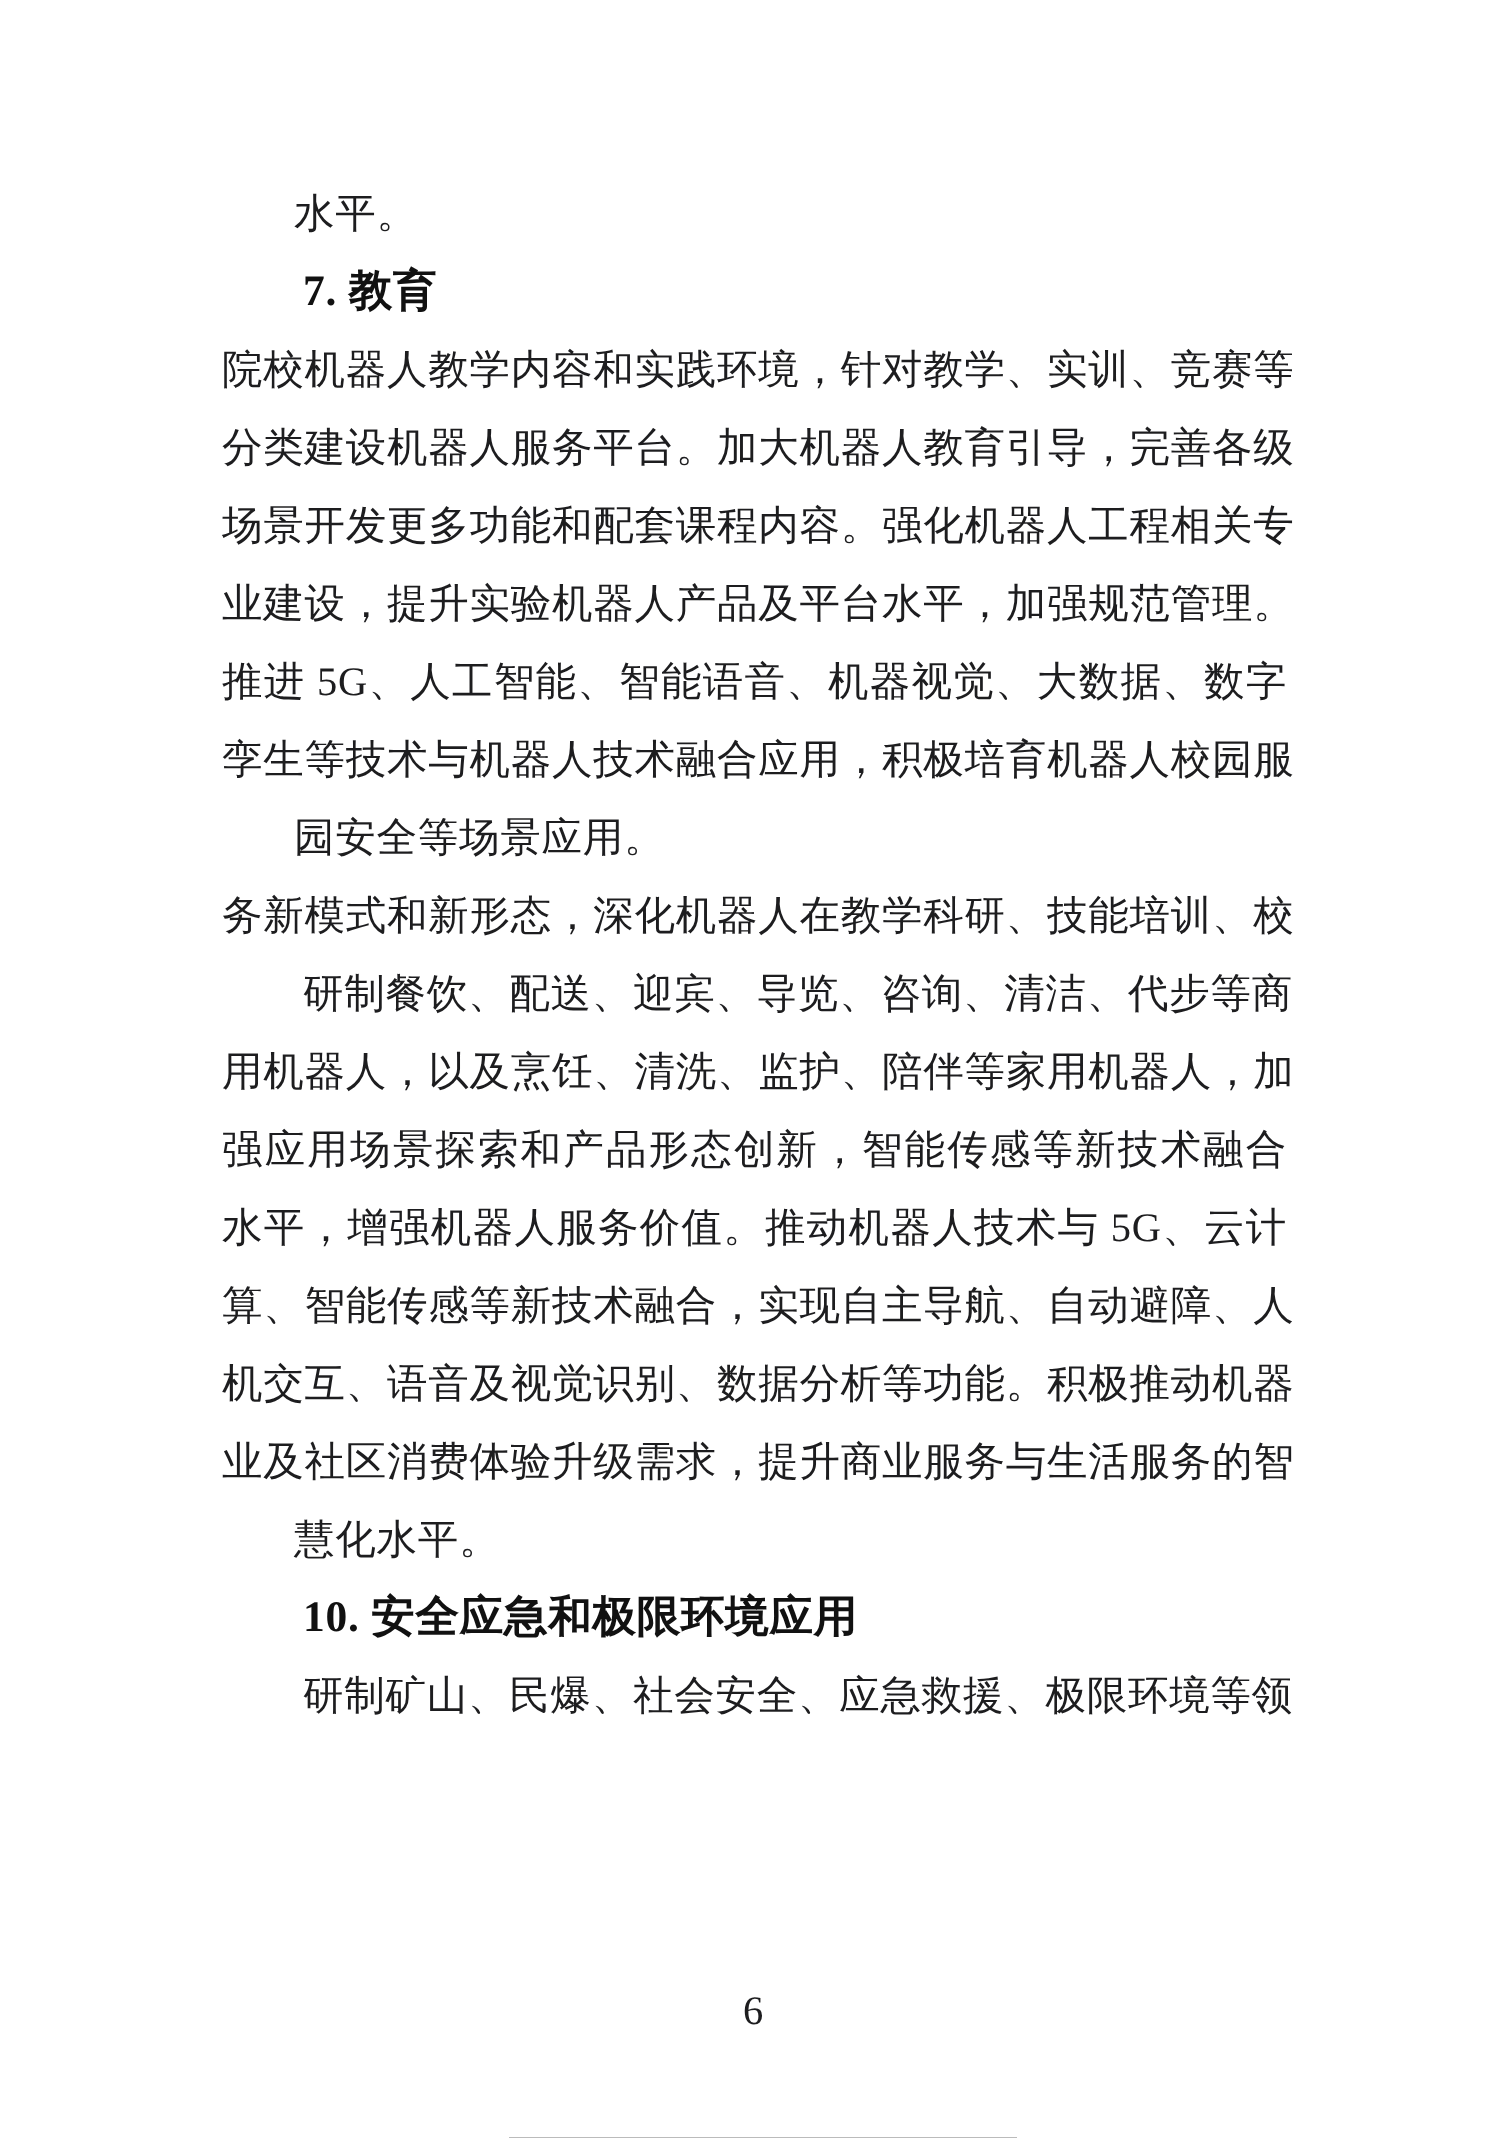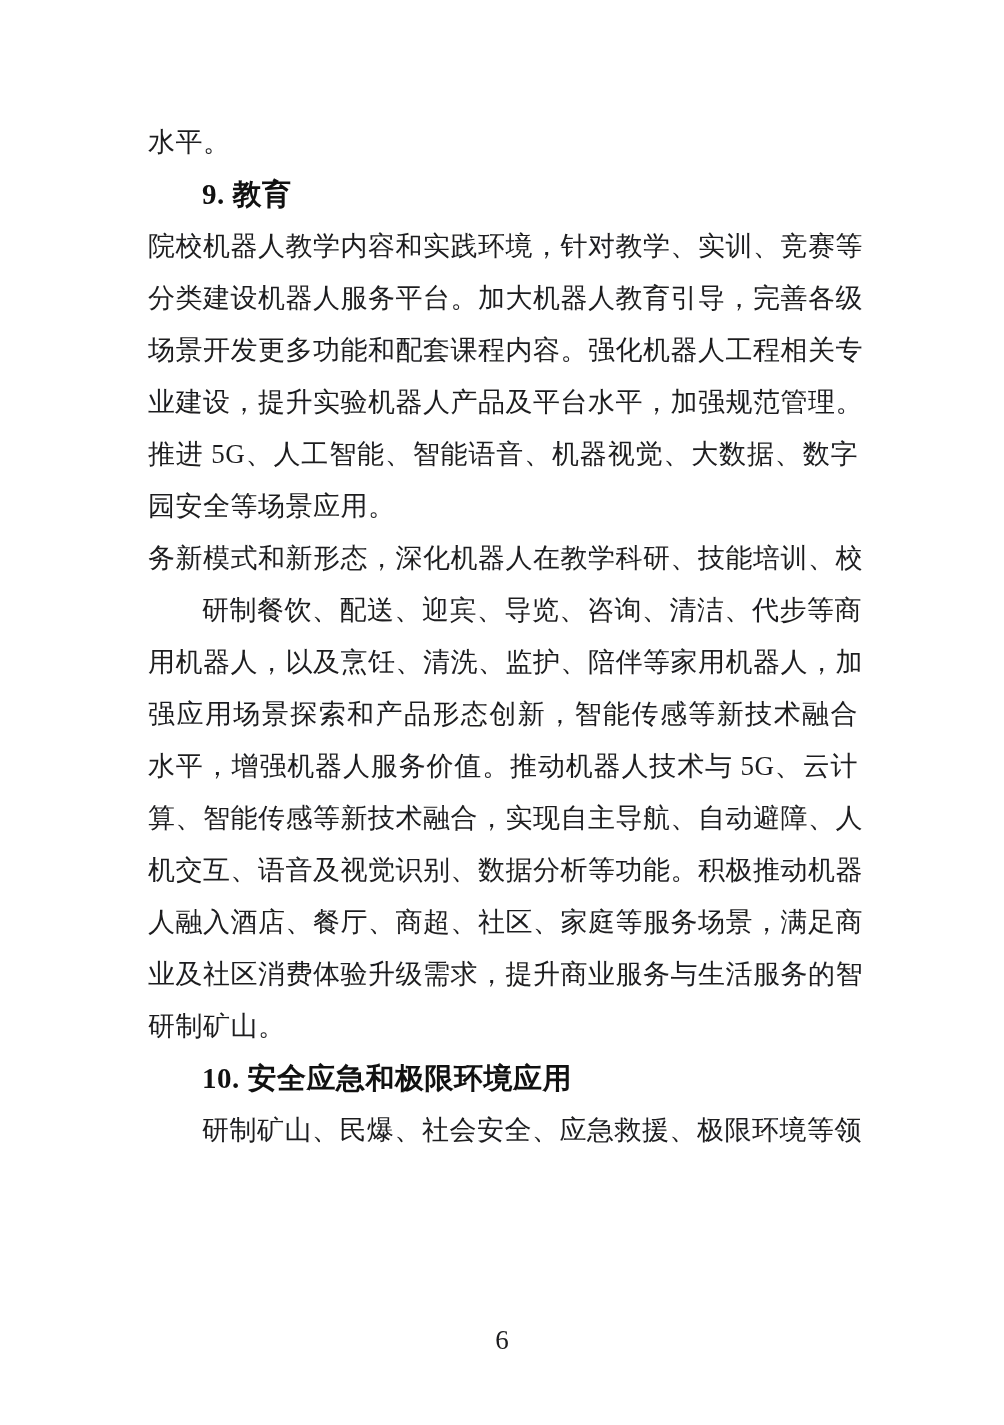--- a/index.html
+++ b/index.html
@@ -28,20 +28,21 @@
     line-height: 52px;
     height: 52px;
     white-space: nowrap;
     text-align: justify;
     text-align-last: justify;
     letter-spacing: 0.5px;
   }
   .line.short-last {
     text-align: left;
     text-align-last: left;
+    margin-left: 48px;
   }
   .line.indent {
     text-indent: 54px;
   }
   .line.heading {
     font-weight: bold;
     font-size: 29px;
     text-align: left;
     text-align-last: left;
     text-indent: 54px;
@@ -59,36 +60,36 @@
     line-height: 44px;
     color: var(--text-color, #1d1d1f);
   }
 </style>
 </head>
 <body>
 
 <div class="page">
   <div class="content" id="doc-content">
       <div class="line short-last">水平。</div>
-      <div class="line heading">9. 教育</div>
+      <div class="line heading">7. 教育</div>
       <div class="line">院校机器人教学内容和实践环境，针对教学、实训、竞赛等</div>
       <div class="line">分类建设机器人服务平台。加大机器人教育引导，完善各级</div>
       <div class="line">场景开发更多功能和配套课程内容。强化机器人工程相关专</div>
       <div class="line">业建设，提升实验机器人产品及平台水平，加强规范管理。</div>
       <div class="line">推进 5G、人工智能、智能语音、机器视觉、大数据、数字</div>
+      <div class="line">孪生等技术与机器人技术融合应用，积极培育机器人校园服</div>
       <div class="line short-last">园安全等场景应用。</div>
       <div class="line">务新模式和新形态，深化机器人在教学科研、技能培训、校</div>
       <div class="line indent">研制餐饮、配送、迎宾、导览、咨询、清洁、代步等商</div>
       <div class="line">用机器人，以及烹饪、清洗、监护、陪伴等家用机器人，加</div>
       <div class="line">强应用场景探索和产品形态创新，智能传感等新技术融合</div>
       <div class="line">水平，增强机器人服务价值。推动机器人技术与 5G、云计</div>
       <div class="line">算、智能传感等新技术融合，实现自主导航、自动避障、人</div>
       <div class="line">机交互、语音及视觉识别、数据分析等功能。积极推动机器</div>
-      <div class="line">人融入酒店、餐厅、商超、社区、家庭等服务场景，满足商</div>
       <div class="line">业及社区消费体验升级需求，提升商业服务与生活服务的智</div>
-      <div class="line short-last">研制矿山。</div>
+      <div class="line short-last">慧化水平。</div>
       <div class="line heading">10. 安全应急和极限环境应用</div>
       <div class="line indent">研制矿山、民爆、社会安全、应急救援、极限环境等领</div>
     </div>
   <div class="footer">
     <span class="page-number">6</span>
   </div>
 </div>
 
 </body></html>

